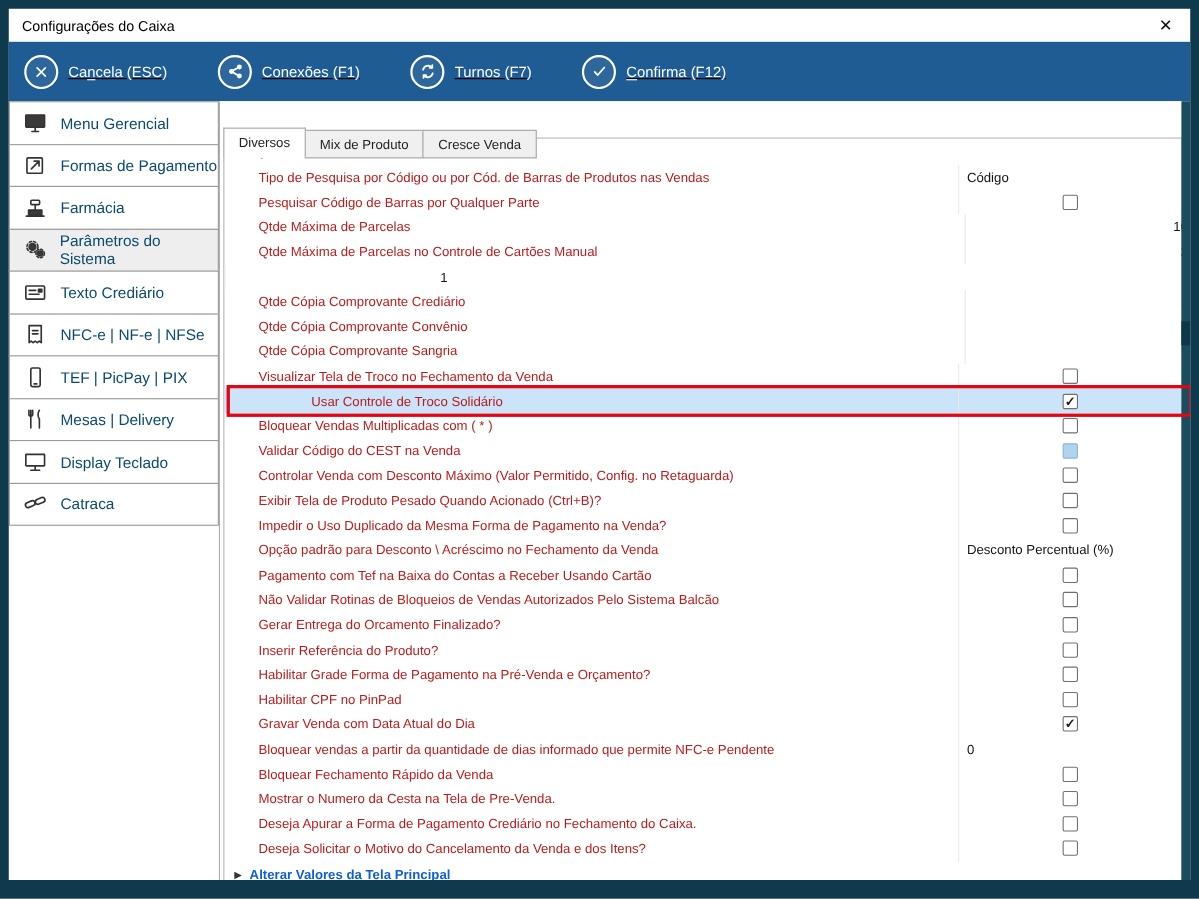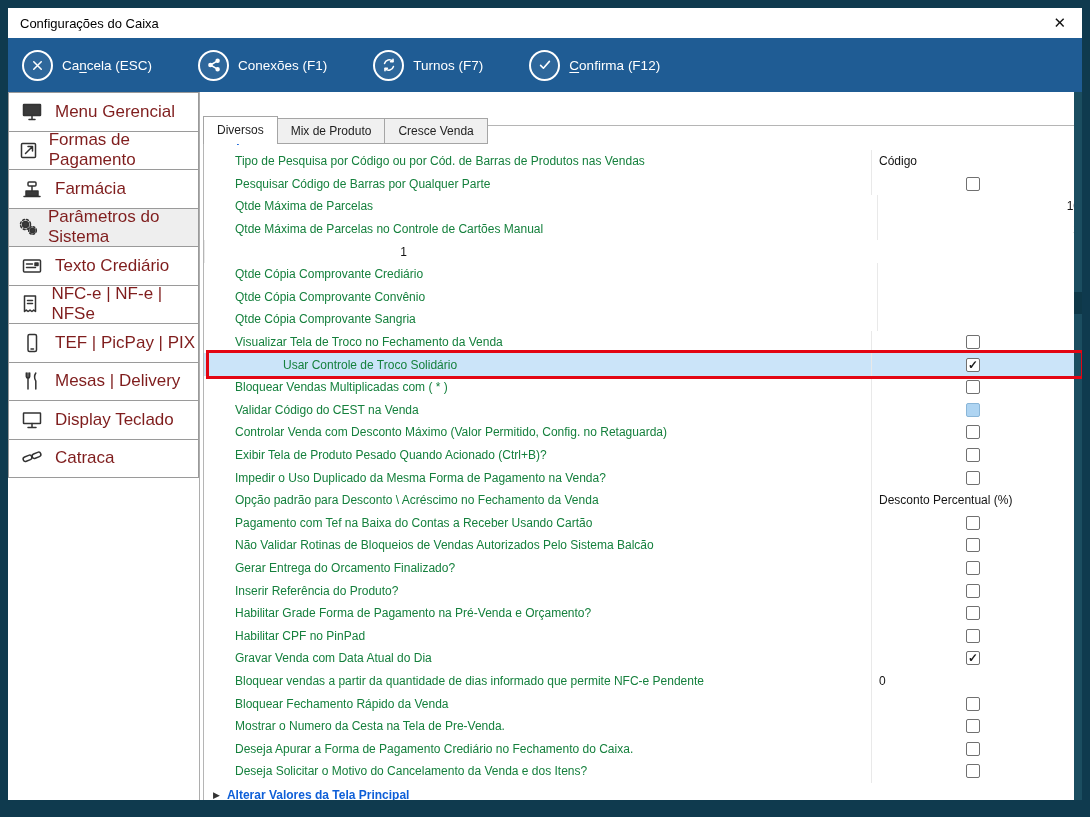--- a/index.html
+++ b/index.html
@@ -7,53 +7,53 @@
   .frame { position:absolute; inset:0; background:#0f3a4e; overflow:hidden; }
   .dialog { position:absolute; left:8px; top:8px; width:1074px; height:792px; background:#fff; overflow:hidden; }
 
   
   .titlebar { height:30px; display:flex; align-items:center; background:#fff; }
   .title { font-size:13px; color:#000; padding-left:12px; }
   .close { margin-left:auto; padding-right:16px; font-size:15px; color:#111; cursor:pointer; }
 
   
   .toolbar { height:54px; background:#1f5c94; display:flex; align-items:center; padding-left:14px; }
-  .tbtn { display:flex; align-items:center; gap:9px; margin-right:46px; cursor:pointer; }
+  .tbtn { display:flex; align-items:center; gap:9px; margin-right:46px; cursor:pointer;text-decoration:underline; }
   .tcircle { width:31px; height:31px; border:2.5px solid #fff; border-radius:50%; display:flex;
              align-items:center; justify-content:center; background:rgba(255,255,255,0.07); }
   .tlabel { color:#fff; font-size:13.5px; }
   .tlabel u { text-underline-offset:2px; }
 
   
   .content { position:absolute; top:84px; left:0; right:0; bottom:0; }
   .sidebar { position:absolute; left:0; top:0; width:192px; height:100%; background:#fff; border-right:1px solid #adadad; }
   .sitem { height:39.5px; border:1px solid #9a9a9a; margin-top:-1px; background:#fff; display:flex; align-items:center; cursor:pointer; }
   .sitem:first-child { margin-top:0; }
   .sitem.active { background:#eeeeee; }
   .sicon { width:46px; display:flex; align-items:center; justify-content:center; }
-  .slabel { font-size:17px; color:#7f1d1d; }
+  .slabel { font-size:14px; color:#0c4a6e; }
 
   .main { position:absolute; left:192px; top:0; right:0; bottom:0; background:#fff; }
 
   
   .tabs { position:absolute; left:3px; top:24px; height:28px; display:flex; z-index:3; }
   .tab { height:26px; line-height:25px; padding:0 13px; font-size:12px; color:#222; background:#f0f0f0;
          border:1px solid #a5a5a5; margin-left:-1px; align-self:flex-end; cursor:pointer; }
   .tab.active { background:#fff; height:28px; line-height:27px; border-bottom:none; margin-left:0; z-index:4; }
 
   
   .grid { position:absolute; left:3px; top:33px; width:872px; height:675px; border:1px solid #b5b5b5;
           border-bottom:none; background:#fff; }
   .group-row { height:24px; display:flex; align-items:center; cursor:pointer; }
   .tri { font-size:9px; color:#333; margin:0 7px 0 9px; }
   .gtext { font-size:12px; font-weight:bold; color:#0e5fd8;text-align:right; }
   .group-row.collapsed .gtext { text-decoration:underline; }
 
   .grow { height:22.6px; display:flex; align-items:center; position:relative; cursor:default; }
-  .row-label { flex:1; padding-left:31px; font-size:12px; color:#15803d; white-space:nowrap; overflow:hidden; }
+  .row-label { flex:1; padding-left:31px; font-size:12px; color:#b91c1c; white-space:nowrap; overflow:hidden; }
   .row-value { width:203px; align-self:stretch; border-left:1px solid #e9e9e9; display:flex; align-items:center; position:relative; }
   .row-value.center { justify-content:center; }
   .row-value.txt { justify-content:flex-start; padding-left:7px; font-size:12px; color:#141414; }
   .row-value.num { justify-content:flex-end; font-size:12px; color:#141414; margin-right:-6px; }
   .cb { width:14px; height:14px; border:1px solid #707070; border-radius:2px; background:#fff;
         display:flex; align-items:center; justify-content:center; font-size:12px; font-weight:bold;
         line-height:12px; color:#1a1a1a; cursor:pointer; }
   .cb.filled { background:#aed4f2; border-color:#8ab6d8; }
   .hl { background:#cbe4f9;padding-left:48px; }
   .hl::after { content:''; position:absolute; left:2px; right:-10px; top:-3px; bottom:-3px;

